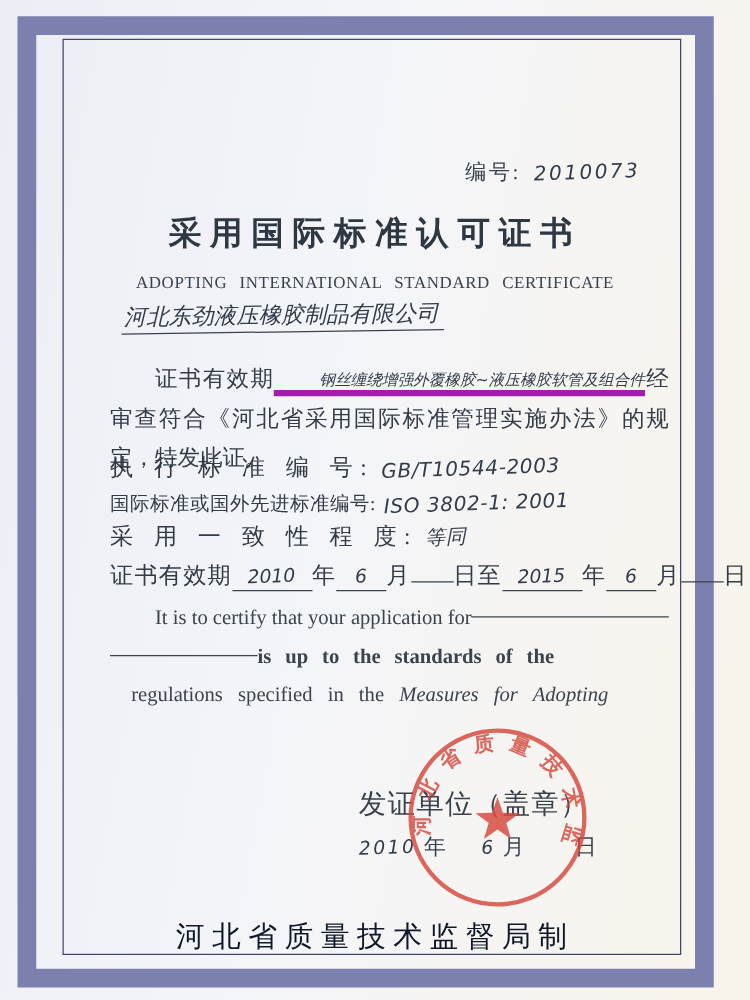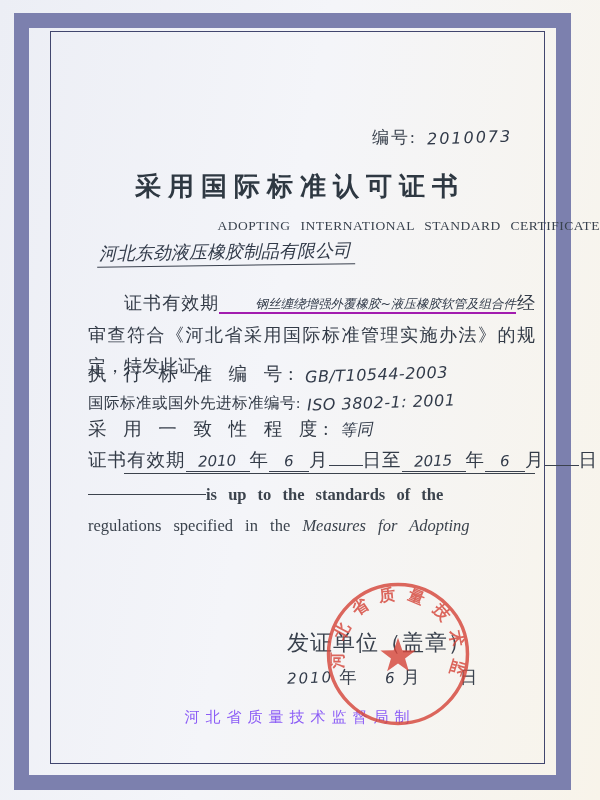--- a/index.html
+++ b/index.html
@@ -22,33 +22,33 @@
   }
   .abs{position:absolute;}
   
   .logo{left:226px;top:50px;width:144px;height:116px;}
   
   .serial{left:372px;top:126px;font-size:17px;letter-spacing:2px;color:#39414d;}
   .serial .hw{font-size:16px;margin-left:4px;}
   
   .title{left:0;right:0;top:169px;text-align:center;
     font-size:26px;font-weight:bold;letter-spacing:7px;color:#2e3842;}
-  .subtitle{left:0;right:0;top:218px;text-align:right;
+  .subtitle{left:0;right:0;top:218px;text-align:center;
     font-size:13.5px;word-spacing:6px;letter-spacing:0.5px;color:#39424e;}
   
   .company{left:97px;top:240px;text-align:right;}
   .company .hw{
     min-width:250px;border-bottom:1.5px solid #3a414e;
     font-size:18px;padding:0 4px 1px 2px;transform:rotate(-0.8deg);
   }
   
   .para{left:88px;top:277px;width:447px;
     font-size:18px;line-height:31.5px;text-indent:36px;color:#333b47;text-align:justify;}
   .para .hw{
-    font-size:12.5px;border-bottom:2px solid #a21caf;
+    font-size:12.5px;border-bottom:5px solid #a21caf;
     line-height:14px;padding-bottom:1px;transform:none;vertical-align:1px;margin-top:20px;}
   
   .row{left:88px;white-space:nowrap;color:#333b47;}
   .row-exec{top:361px;font-size:18.5px;letter-spacing:6px;}
   .row-intl{top:393px;font-size:15.5px;letter-spacing:0.5px;}
   .row-cons{top:416px;font-size:18.5px;letter-spacing:6px;}
   .row-valid{top:447px;font-size:18.5px;letter-spacing:1px;}
   .row .val{letter-spacing:0.5px;margin-left:6px;}
   .hw{
     font-family:"DejaVu Sans",sans-serif;font-style:italic;
@@ -64,32 +64,32 @@
   .slot-year{width:64px;}
   .slot-month{width:40px;}
   .slot-day{width:34px;}
   
   .english{left:88px;top:478px;width:447px;
     font-size:16.5px;line-height:31px;color:#3b434d;}
   .eline{display:flex;align-items:baseline;}
   .eline .blank{flex:1;border-bottom:1px solid #3c434d;transform:translateY(-5px);}
   .eline .blank-fixed{width:118px;flex:none;border-bottom:1px solid #3c434d;transform:translateY(-5px);}
   .ws2{word-spacing:7px;font-weight:bold;}
-  .ws3{word-spacing:8px;}
+  .ws3{word-spacing:8px;margin-left:17px;}
   .it{font-style:italic;}
   
   .issue{left:287px;top:628px;color:#39414d;}
   .issue-label{font-size:22px;letter-spacing:1px;}
   .issue-date{font-size:17.5px;margin-top:7px;letter-spacing:2px;}
   .issue-date .hw{font-size:15px;margin-right:6px;}
   .issue-date .gap{display:inline-block;width:26px;}
   .seal{left:322px;top:578px;width:152px;height:152px;opacity:0.82;z-index:5;}
   
-  .footer{left:0;right:0;top:708px;text-align:center;
-    font-size:15px;letter-spacing:6px;color:#8b5cf6;}
+  .footer{left:0;right:0;top:734px;text-align:center;
+    font-size:23px;letter-spacing:6px;color:#0f172a;}
 </style>
 </head>
 <body>
 
 <div class="page">
 
   <div class="outer-frame"></div>
   <div class="inner-frame"></div>
 
 
@@ -121,20 +121,21 @@
     <span>采 用 一 致 性 程 度:</span><span class="val hw cn-hw">等同</span>
   </div>
 
   <div class="abs row row-valid">
     <span>证书有效期</span><span class="slot slot-year"><span class="hw">2010</span></span><span>年</span><span class="slot slot-month"><span class="hw">6</span></span><span>月</span><span class="slot slot-day"></span><span>日</span><span>至</span><span class="slot slot-year"><span class="hw">2015</span></span><span>年</span><span class="slot slot-month"><span class="hw">6</span></span><span>月</span><span class="slot slot-day"></span><span>日</span>
   </div>
 
   <div class="abs english">
     <div class="eline">
       <span style="display:inline-block;width:36px;"></span>
+      <span>It is to certify that your application for</span>
       <span class="blank"></span>
     </div>
     <div class="eline">
       <span class="blank-fixed"></span>
       <span class="ws2">is up to the standards of the</span>
     </div>
     <div class="ws3">
       <span>regulations specified in the</span>
       <span class="it">Measures for Adopting</span>
     </div>

